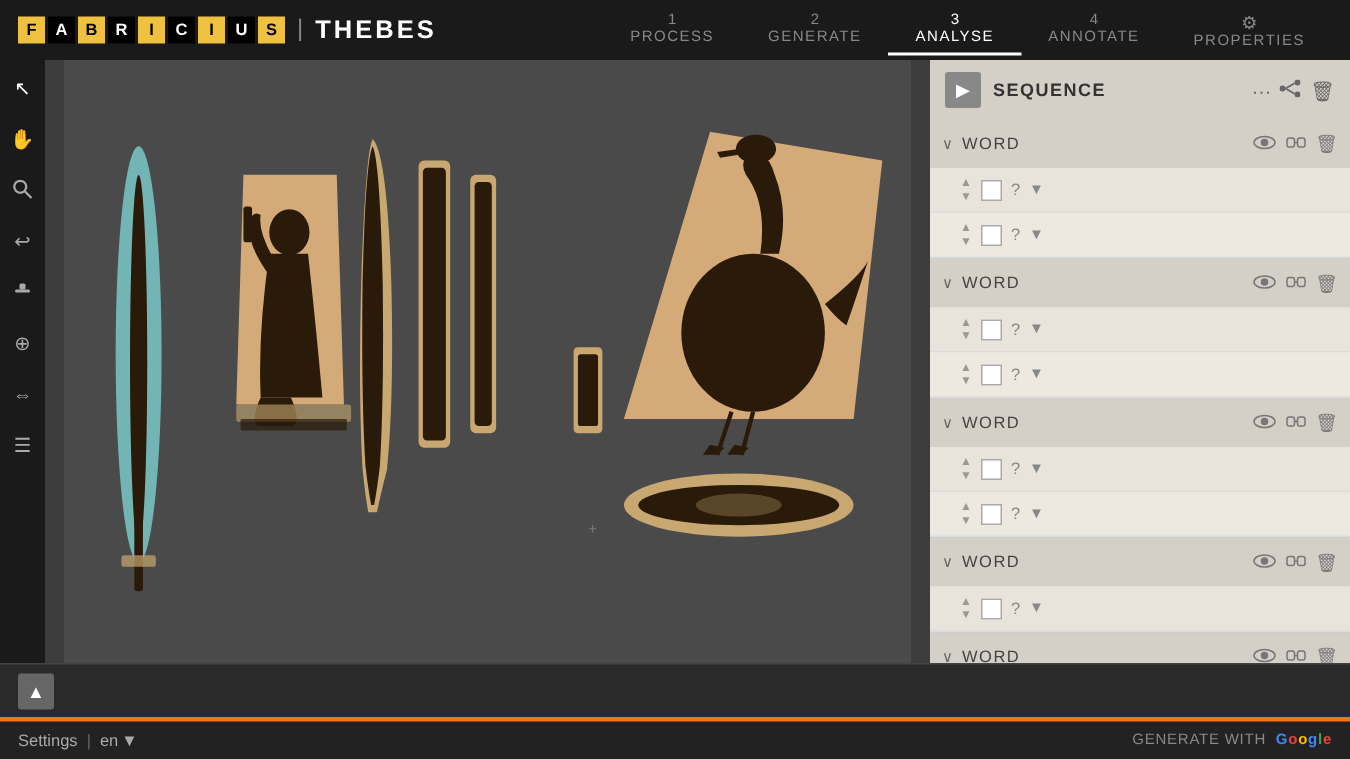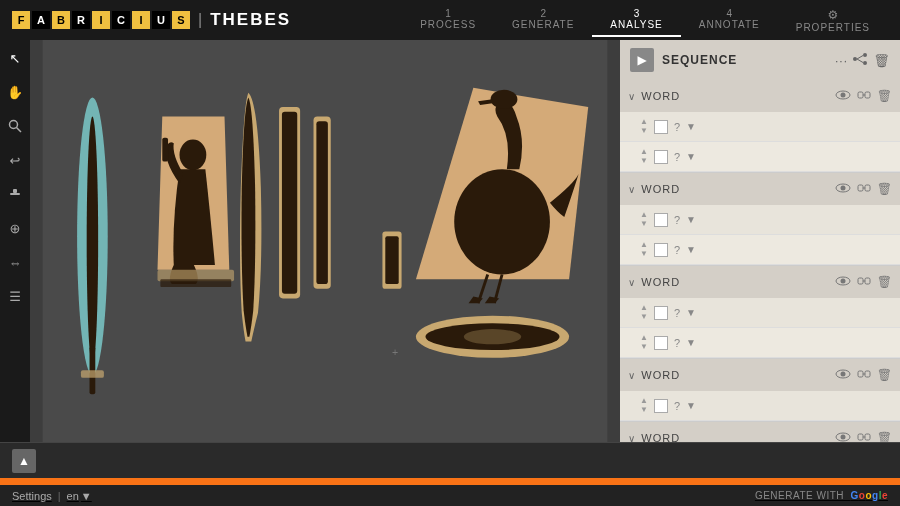--- a/index.html
+++ b/index.html
@@ -166,22 +166,21 @@
     }
 
     
     .settings-bar {
       height: 28px;
       background: #222;
       display: flex;
       align-items: center;
       padding: 0 12px;
       flex-shrink: 0;
-      border-top: 7px solid #f97316;
-      text-decoration: underline;
+      border-top: 3px solid #f97316;
     }
     .settings-label {
       color: #aaa;
       font-size: 11px;
       cursor: pointer;
     }
     .settings-sep { color: #666; margin: 0 6px; font-size: 11px; }
     .google-credit {
       margin-left: auto;
       color: #666;

